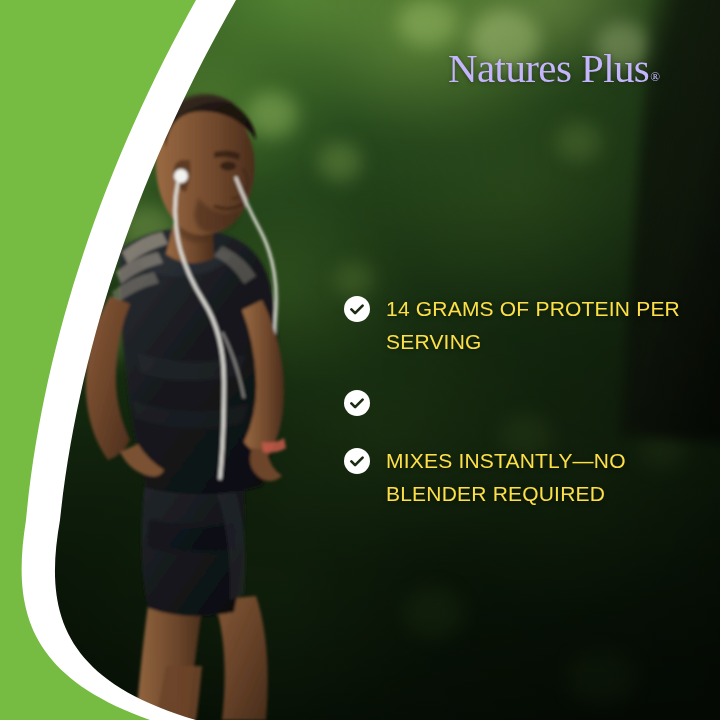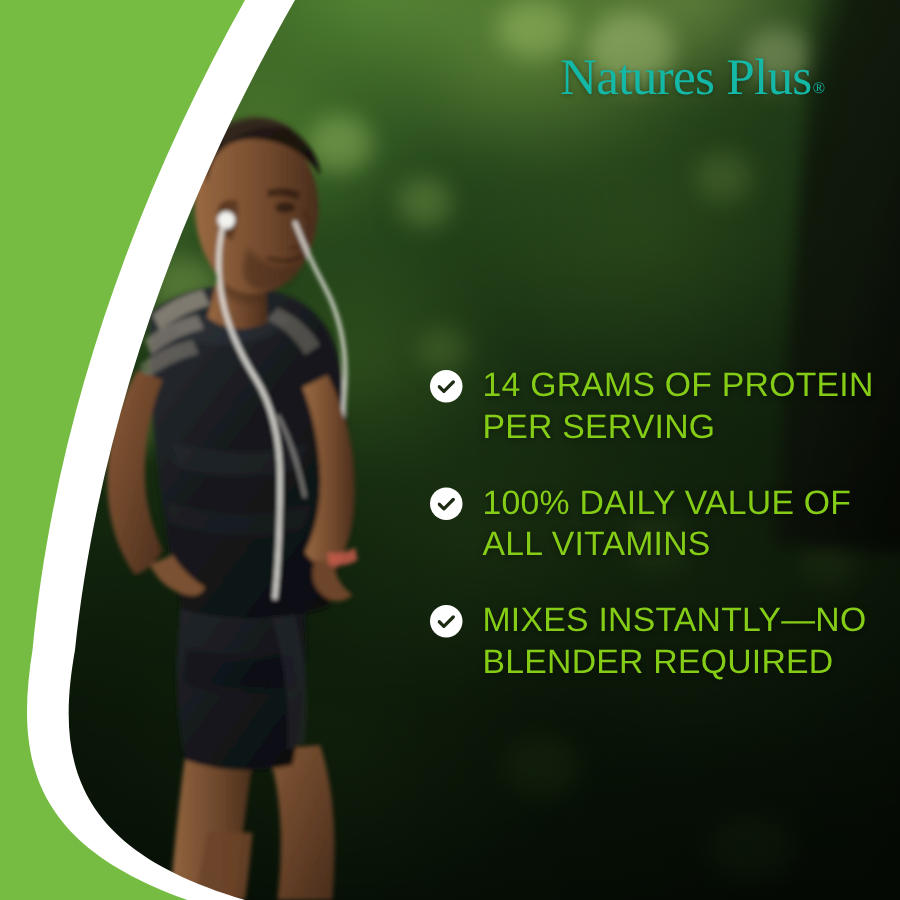--- a/index.html
+++ b/index.html
@@ -68,24 +68,24 @@
 
   
   .swoosh { position:absolute; left:0; top:0; width:720px; height:720px; }
 
   
   .logo {
     position: absolute;
     left: 448px;
     top: 36px;
     width: 240px;
-    color: #14b8a6;
+    color: #c4b5fd;
     font-family: "Liberation Serif", "DejaVu Serif", serif;
     font-size: 41px;
-    line-height: 50px;
+    line-height: 64px;
     letter-spacing: -0.6px;
     white-space: nowrap;
     text-shadow: 0 1px 4px rgba(0,0,0,.35);
   }
   .logo .reg {
     font-size: 13px;
     vertical-align: baseline;
     letter-spacing: 0;
     position: relative;
     top: -1px;
@@ -115,23 +115,23 @@
     border-radius: 50%;
     background: #ffffff;
     display: flex;
     align-items: center;
     justify-content: center;
   }
   .check svg { display: block; }
 
   .bullet-text {
     margin-left: 16px;
-    color: #84cc16;
+    color: #fde047;
     font-family: "Liberation Sans", sans-serif;
-    font-size: 27px;
+    font-size: 21px;
     line-height: 33px;
     font-weight: 400;
     letter-spacing: .2px;
     text-transform: uppercase;
     text-shadow: 0 1px 5px rgba(0,0,0,.45);
   }
 </style>
 </head>
 <body>
 
@@ -267,21 +267,20 @@
       </span>
       <span class="bullet-text">14 GRAMS OF PROTEIN PER SERVING</span>
     </div>
 
     <div class="bullet">
       <span class="check">
         <svg width="14" height="11" viewBox="0 0 14 11" aria-hidden="true">
           <path d="M1.4 5.4 L5.1 9.1 L12.6 1.6" fill="none" stroke="#1c2b12" stroke-width="2.6" stroke-linecap="round" stroke-linejoin="round"></path>
         </svg>
       </span>
-      <span class="bullet-text">100% DAILY VALUE OF ALL VITAMINS</span>
     </div>
 
 
     <div class="bullet">
       <span class="check">
         <svg width="14" height="11" viewBox="0 0 14 11" aria-hidden="true">
           <path d="M1.4 5.4 L5.1 9.1 L12.6 1.6" fill="none" stroke="#1c2b12" stroke-width="2.6" stroke-linecap="round" stroke-linejoin="round"></path>
         </svg>
       </span>
       <span class="bullet-text">MIXES INSTANTLY—NO BLENDER REQUIRED</span>

